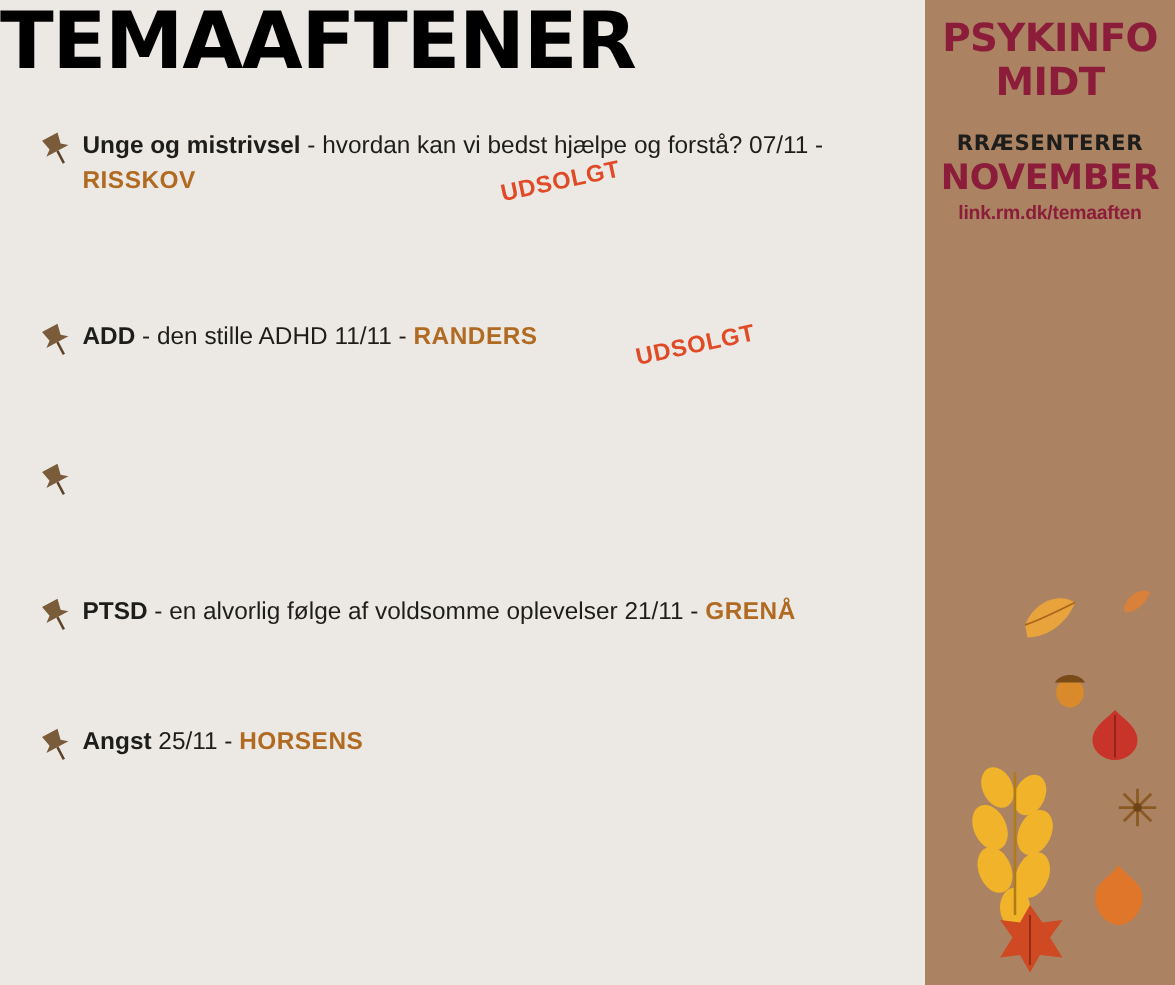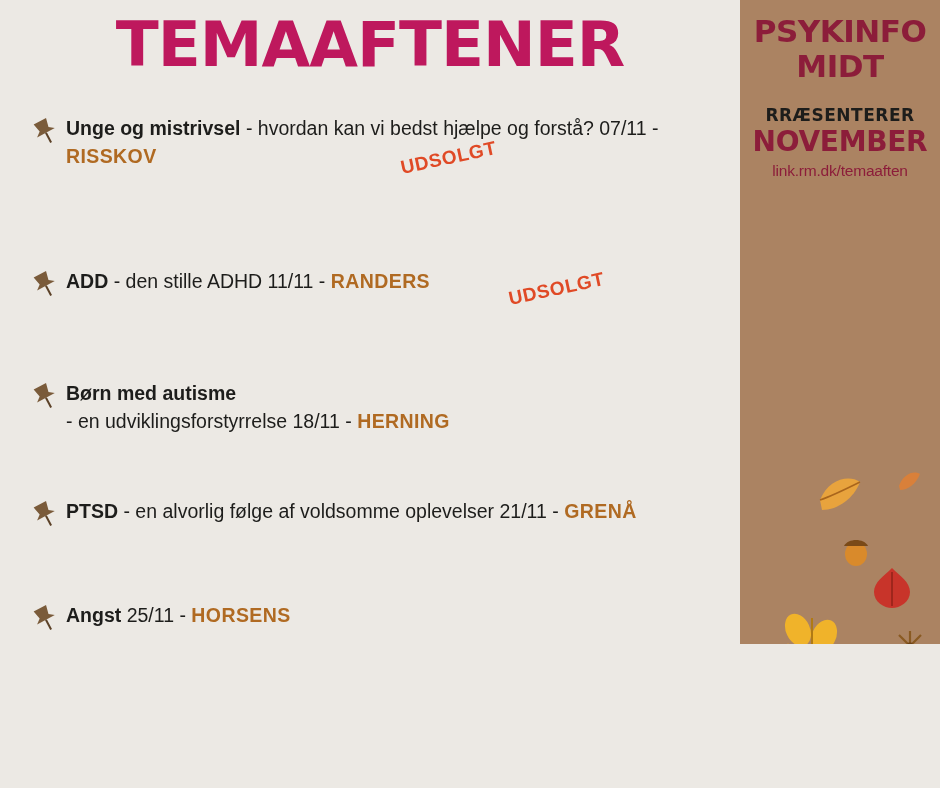--- a/index.html
+++ b/index.html
@@ -27,23 +27,22 @@
     width: 740px;
     height: 788px;
     background: #ece9e4;
     padding: 0;
   }
   .title {
     font-family: "DejaVu Sans", sans-serif;
     font-weight: bold;
     font-size: 63px;
     letter-spacing: -1px;
-    color: #be185d;
-    text-align: center;
-    padding-top: 12px;
+    color: #000000;
+    text-align: left;
     line-height: 1.05;
   }
 
   .events {
     margin-top: 36px;
     padding-left: 28px;
     padding-right: 20px;
   }
   .event {
     position: relative;
@@ -79,21 +78,21 @@
     font-size: 19px;
     letter-spacing: 0.6px;
     transform: rotate(-12deg);
     white-space: nowrap;
   }
 
   
   .sidebar {
     position: relative;
     width: 200px;
-    height: 644px;
+    height: 788px;
     background: #ab8362;
     overflow: hidden;
   }
   .sb-inner {
     position: relative;
     z-index: 3;
     padding: 14px 8px 0 8px;
     text-align: center;
   }
   .brand1, .brand2 {
@@ -132,21 +131,21 @@
     font-size: 16px;
     line-height: 1.5;
     color: #241a12;
     font-weight: bold;
   }
   .booklink {
     display: block;
     margin-top: 4px;
     font-size: 15.5px;
     color: #8c1d3a;
-    font-weight: normal;
+    font-weight: bold;
     text-decoration: none;
     letter-spacing: -0.2px;
   }
 
   
   .leaf { position: absolute; z-index: 1; }
 </style>
 </head>
 <body>
 
@@ -190,24 +189,20 @@
 
       <div class="event" style="margin-bottom:62px;">
         <span class="pin">
           <svg width="34" height="30" viewBox="0 0 34 30">
             <g transform="rotate(-28 17 15)">
               <path d="M10 4 L24 4 L22 13 L27 17 L7 17 L12 13 Z" fill="#7a5b3a"></path>
               <rect x="16" y="17" width="2" height="11" fill="#5c4228"></rect>
             </g>
           </svg>
         </span>
-        <div class="etext">
-          <b>Børn med autisme</b><br>
-          <span> - en udviklingsforstyrrelse 18/11 - </span><span class="city">HERNING</span>
-        </div>
       </div>
 
       <div class="event" style="margin-bottom:58px;">
         <span class="pin">
           <svg width="34" height="30" viewBox="0 0 34 30">
             <g transform="rotate(-28 17 15)">
               <path d="M10 4 L24 4 L22 13 L27 17 L7 17 L12 13 Z" fill="#7a5b3a"></path>
               <rect x="16" y="17" width="2" height="11" fill="#5c4228"></rect>
             </g>
           </svg>

